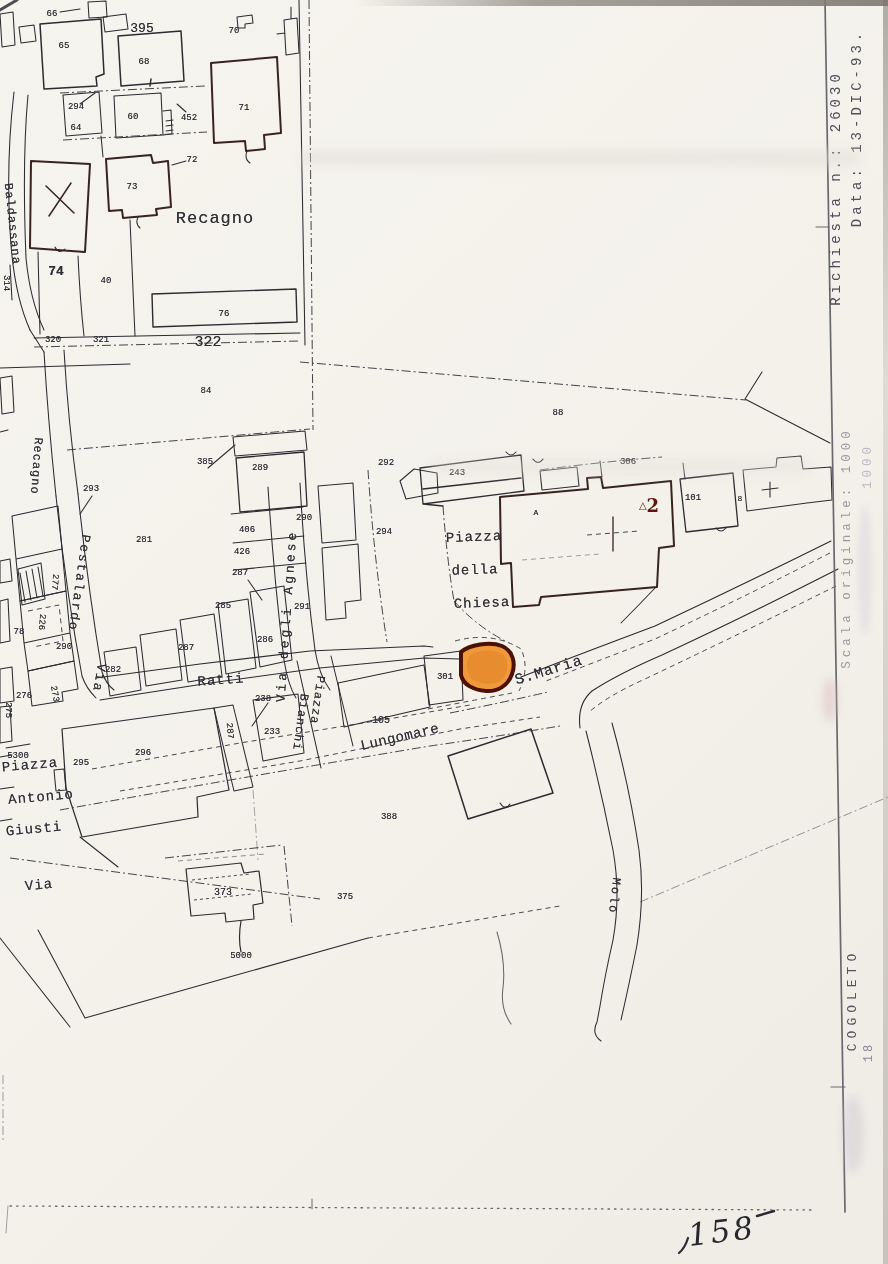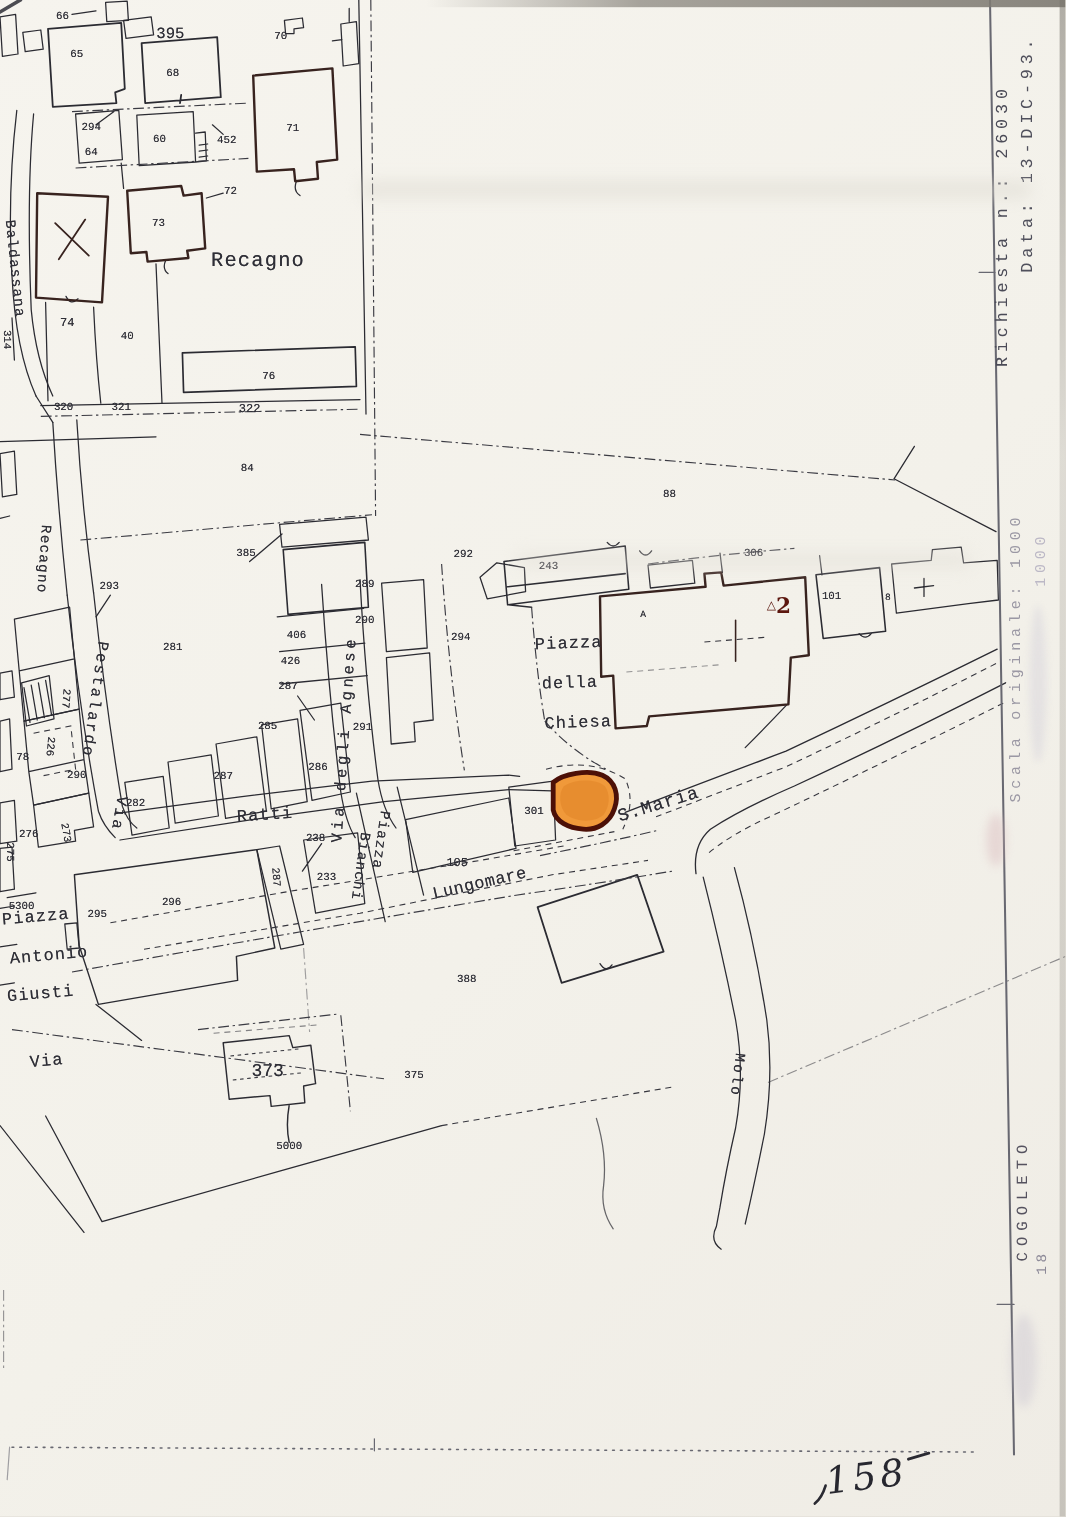--- a/index.html
+++ b/index.html
@@ -195,32 +195,32 @@
       <div class="lbl hz" style="left: 234px; top: 31px; font-size: 9px; transform: translate(-50%, -50%) rotate(0deg); text-align: center;">70</div>
       <div class="lbl hz" style="left: 64px; top: 46px; font-size: 9px; transform: translate(-50%, -50%) rotate(0deg);">65</div>
       <div class="lbl hz" style="left: 144px; top: 62px; font-size: 9px; transform: translate(-50%, -50%) rotate(0deg);">68</div>
       <div class="lbl hz" style="left: 76px; top: 107px; font-size: 9px; transform: translate(-50%, -50%) rotate(0deg);">294</div>
       <div class="lbl hz" style="left: 76px; top: 128px; font-size: 9px; transform: translate(-50%, -50%) rotate(0deg);">64</div>
       <div class="lbl hz" style="left: 133px; top: 117px; font-size: 9px; transform: translate(-50%, -50%) rotate(0deg);">60</div>
       <div class="lbl hz" style="left: 189px; top: 118px; font-size: 9px; transform: translate(-50%, -50%) rotate(0deg);">452</div>
       <div class="lbl hz" style="left: 244px; top: 108px; font-size: 9px; transform: translate(-50%, -50%) rotate(0deg);">71</div>
       <div class="lbl hz" style="left: 192px; top: 160px; font-size: 9px; transform: translate(-50%, -50%) rotate(0deg);">72</div>
       <div class="lbl hz" style="left: 132px; top: 187px; font-size: 9px; transform: translate(-50%, -50%) rotate(0deg);">73</div>
-      <div class="lbl hz" style="left: 56px; top: 271px; font-size: 10px; transform: translate(-50%, -50%) rotate(0deg);">74</div>
+      <div class="lbl hz" style="left: 56px; top: 271px; font-size: 13px; transform: translate(-50%, -50%) rotate(0deg); font-weight: bold;">74</div>
       <div class="lbl hz" style="left: 106px; top: 281px; font-size: 9px; transform: translate(-50%, -50%) rotate(0deg);">40</div>
       <div class="lbl hz" style="left: 224px; top: 314px; font-size: 9px; transform: translate(-50%, -50%) rotate(0deg);">76</div>
       <div class="lbl hz" style="left: 5px; top: 283px; font-size: 9px; transform: translate(-50%, -50%) rotate(90deg);">314</div>
       <div class="lbl hz" style="left: 53px; top: 340px; font-size: 9px; transform: translate(-50%, -50%) rotate(0deg);">320</div>
       <div class="lbl hz" style="left: 101px; top: 340px; font-size: 9px; transform: translate(-50%, -50%) rotate(0deg);">321</div>
-      <div class="lbl hz" style="left: 208px; top: 342px; font-size: 10px; transform: translate(-50%, -50%) rotate(0deg); font-family: Liberation Mono, monospace;">322</div>
+      <div class="lbl hz" style="left: 208px; top: 342px; font-size: 15px; transform: translate(-50%, -50%) rotate(0deg); font-family: Liberation Mono, monospace;">322</div>
       <div class="lbl hz" style="left: 206px; top: 391px; font-size: 9px; transform: translate(-50%, -50%) rotate(0deg);">84</div>
       <div class="lbl hz" style="left: 558px; top: 413px; font-size: 9px; transform: translate(-50%, -50%) rotate(0deg);">88</div>
       <div class="lbl hz" style="left: 91px; top: 489px; font-size: 9px; transform: translate(-50%, -50%) rotate(0deg);">293</div>
       <div class="lbl hz" style="left: 205px; top: 462px; font-size: 9px; transform: translate(-50%, -50%) rotate(0deg);">385</div>
-      <div class="lbl hz" style="left: 260px; top: 488px; font-size: 9px; transform: translate(-50%, -50%) rotate(0deg); margin-left: 44px;">289</div>
+      <div class="lbl hz" style="left: 260px; top: 468px; font-size: 9px; transform: translate(-50%, -50%) rotate(0deg);">289</div>
       <div class="lbl hz" style="left: 386px; top: 463px; font-size: 9px; transform: translate(-50%, -50%) rotate(0deg);">292</div>
       <div class="lbl hz" style="left: 304px; top: 518px; font-size: 9px; transform: translate(-50%, -50%) rotate(0deg);">290</div>
       <div class="lbl hz" style="left: 384px; top: 532px; font-size: 9px; transform: translate(-50%, -50%) rotate(0deg);">294</div>
       <div class="lbl hz" style="left: 144px; top: 540px; font-size: 9px; transform: translate(-50%, -50%) rotate(0deg);">281</div>
       <div class="lbl hz" style="left: 247px; top: 530px; font-size: 9px; transform: translate(-50%, -50%) rotate(0deg);">406</div>
       <div class="lbl hz" style="left: 242px; top: 552px; font-size: 9px; transform: translate(-50%, -50%) rotate(0deg);">426</div>
       <div class="lbl hz" style="left: 240px; top: 573px; font-size: 9px; transform: translate(-50%, -50%) rotate(0deg);">287</div>
       <div class="lbl hz" style="left: 302px; top: 607px; font-size: 9px; transform: translate(-50%, -50%) rotate(0deg);">291</div>
       <div class="lbl hz" style="left: 223px; top: 606px; font-size: 9px; transform: translate(-50%, -50%) rotate(0deg);">285</div>
       <div class="lbl hz" style="left: 253px; top: 640px; font-size: 9px; transform: translate(-50%, -50%) rotate(0deg); margin-left: 12px;">286</div>
@@ -241,21 +241,21 @@
       <div class="lbl hz" style="left: 536px; top: 513px; font-size: 8px; transform: translate(-50%, -50%) rotate(0deg);">A</div>
       <div class="lbl hz" style="left: 693px; top: 498px; font-size: 9px; transform: translate(-50%, -50%) rotate(0deg);">101</div>
       <div class="lbl hz" style="left: 740px; top: 499px; font-size: 8px; transform: translate(-50%, -50%) rotate(0deg);">8</div>
       <div class="lbl hz" style="left: 445px; top: 677px; font-size: 9px; transform: translate(-50%, -50%) rotate(0deg); text-align: center;">301</div>
       <div class="lbl hz" style="left: 381px; top: 721px; font-size: 10px; transform: translate(-50%, -50%) rotate(0deg);">105</div>
       <div class="lbl hz" style="left: 143px; top: 753px; font-size: 9px; transform: translate(-50%, -50%) rotate(0deg);">296</div>
       <div class="lbl hz" style="left: 81px; top: 763px; font-size: 9px; transform: translate(-50%, -50%) rotate(0deg);">295</div>
       <div class="lbl hz" style="left: 18px; top: 756px; font-size: 9px; transform: translate(-50%, -50%) rotate(0deg);">5300</div>
       <div class="lbl hz" style="left: 389px; top: 817px; font-size: 9px; transform: translate(-50%, -50%) rotate(0deg);">388</div>
       <div class="lbl hz" style="left: 345px; top: 897px; font-size: 9px; transform: translate(-50%, -50%) rotate(0deg);">375</div>
-      <div class="lbl hz" style="left: 223px; top: 893px; font-size: 15px; transform: translate(-50%, -50%) rotate(0deg);">373</div>
+      <div class="lbl hz" style="left: 223px; top: 893px; font-size: 10px; transform: translate(-50%, -50%) rotate(0deg);">373</div>
       <div class="lbl hz" style="left: 241px; top: 956px; font-size: 9px; transform: translate(-50%, -50%) rotate(0deg);">5000</div>
     </div>
 
   <div class="benchmark" style="color: rgb(92, 23, 15);">
     <span class="tri">△</span><span class="num">2</span>
   </div>
 
   <div id="m-richiesta" class="mline">Richiesta n.: 26030</div>
   <div id="m-data" class="mline">Data: 13-DIC-93.</div>
   <div id="m-scala1" class="mline">Scala originale: 1000</div>

